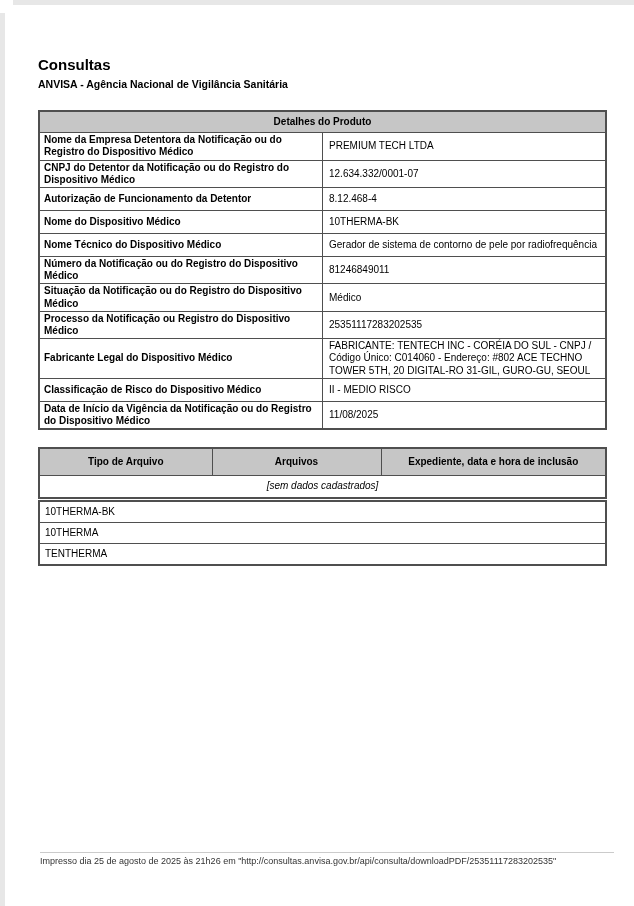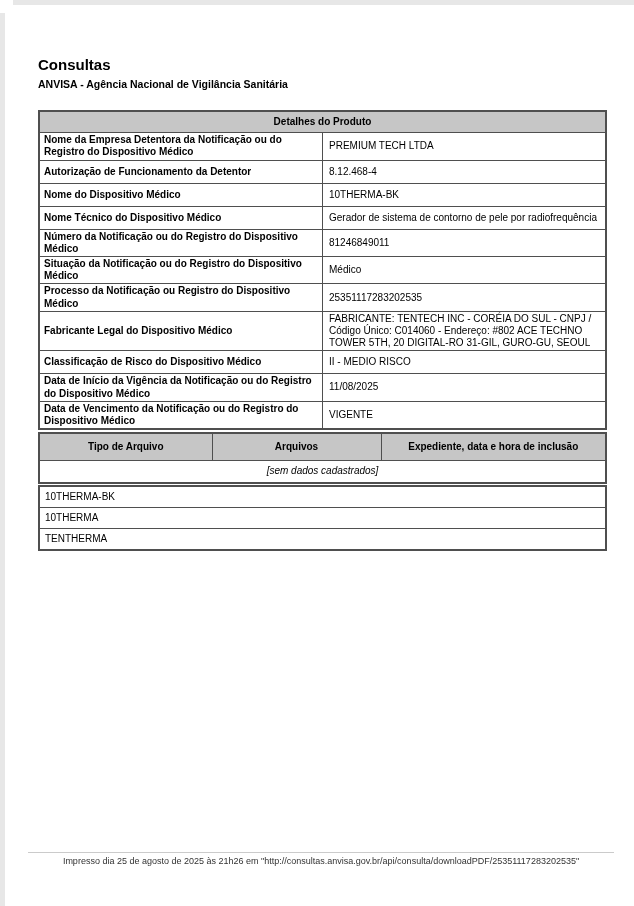--- a/index.html
+++ b/index.html
@@ -29,37 +29,37 @@
     vertical-align:middle;
     box-sizing:border-box;
     overflow:hidden;
   }
   th {
     background:#c6c6c6; font-weight:bold; text-align:center;
     padding:4px 2px;
   }
 
   
-  #details { margin-bottom:2px; }
+  #details { margin-bottom:17px; }
   #details tr.data-row { height:23px; }
   #details td.lbl { width:190px; font-weight:bold; padding:1px 4px; }
   #details td.val { padding:1px 6px; }
 
   
   #files { margin-bottom:1px; }
   #files th { padding:7px 2px; }
   #files td.empty {
     text-align:center; font-style:italic; padding:4px 2px; height:22px;
   }
 
   
   #models td { padding:4px 5px; height:21px; }
 
   
-  .footer { position:absolute; left:28px; right:20px; top:852px;text-align:center; }
+  .footer { position:absolute; left:40px; right:20px; top:852px; }
   .footer-rule { border-top:1px solid #cbcbcb; height:0; margin-bottom:3px; }
   .footer-text { font-size:9px; color:#333; line-height:1.2; }
 </style>
 </head>
 <body>
 
 <div class="edge-top"></div>
 <div class="edge-left"></div>
 <div class="edge-corner"></div>
 
@@ -69,20 +69,24 @@
   <div class="subtitle">ANVISA - Agência Nacional de Vigilância Sanitária</div>
 
   <table id="details">
     <tbody>
         <tr>
       <th colspan="2">Detalhes do Produto</th>
     </tr>
     <tr class="data-row">
       <td class="lbl">Nome da Empresa Detentora da Notificação ou do Registro do Dispositivo Médico</td>
       <td class="val">PREMIUM TECH LTDA</td>
+    </tr>
+    <tr class="data-row">
+      <td class="lbl">CNPJ do Detentor da Notificação ou do Registro do Dispositivo Médico</td>
+      <td class="val">12.634.332/0001-07</td>
     </tr>
     <tr class="data-row">
       <td class="lbl">Autorização de Funcionamento da Detentor</td>
       <td class="val">8.12.468-4</td>
     </tr>
     <tr class="data-row">
       <td class="lbl">Nome do Dispositivo Médico</td>
       <td class="val">10THERMA-BK</td>
     </tr>
     <tr class="data-row">
@@ -105,24 +109,20 @@
       <td class="lbl">Fabricante Legal do Dispositivo Médico</td>
       <td class="val">FABRICANTE: TENTECH INC - CORÉIA DO SUL - CNPJ / Código Único: C014060 - Endereço: #802 ACE TECHNO TOWER 5TH,  20 DIGITAL-RO 31-GIL, GURO-GU,  SEOUL</td>
     </tr>
     <tr class="data-row">
       <td class="lbl">Classificação de Risco do Dispositivo Médico</td>
       <td class="val">II - MEDIO RISCO</td>
     </tr>
     <tr class="data-row">
       <td class="lbl">Data de Início da Vigência da Notificação ou do Registro do Dispositivo Médico</td>
       <td class="val">11/08/2025</td>
-    </tr>
-    <tr class="data-row">
-      <td class="lbl">Data de Vencimento da Notificação ou do Registro do Dispositivo Médico</td>
-      <td class="val">VIGENTE</td>
     </tr>
   </tbody>
     </table>
 
   <table id="files">
     <colgroup>
         <col style="width:173px">
         <col style="width:169px">
         <col>
       </colgroup>

